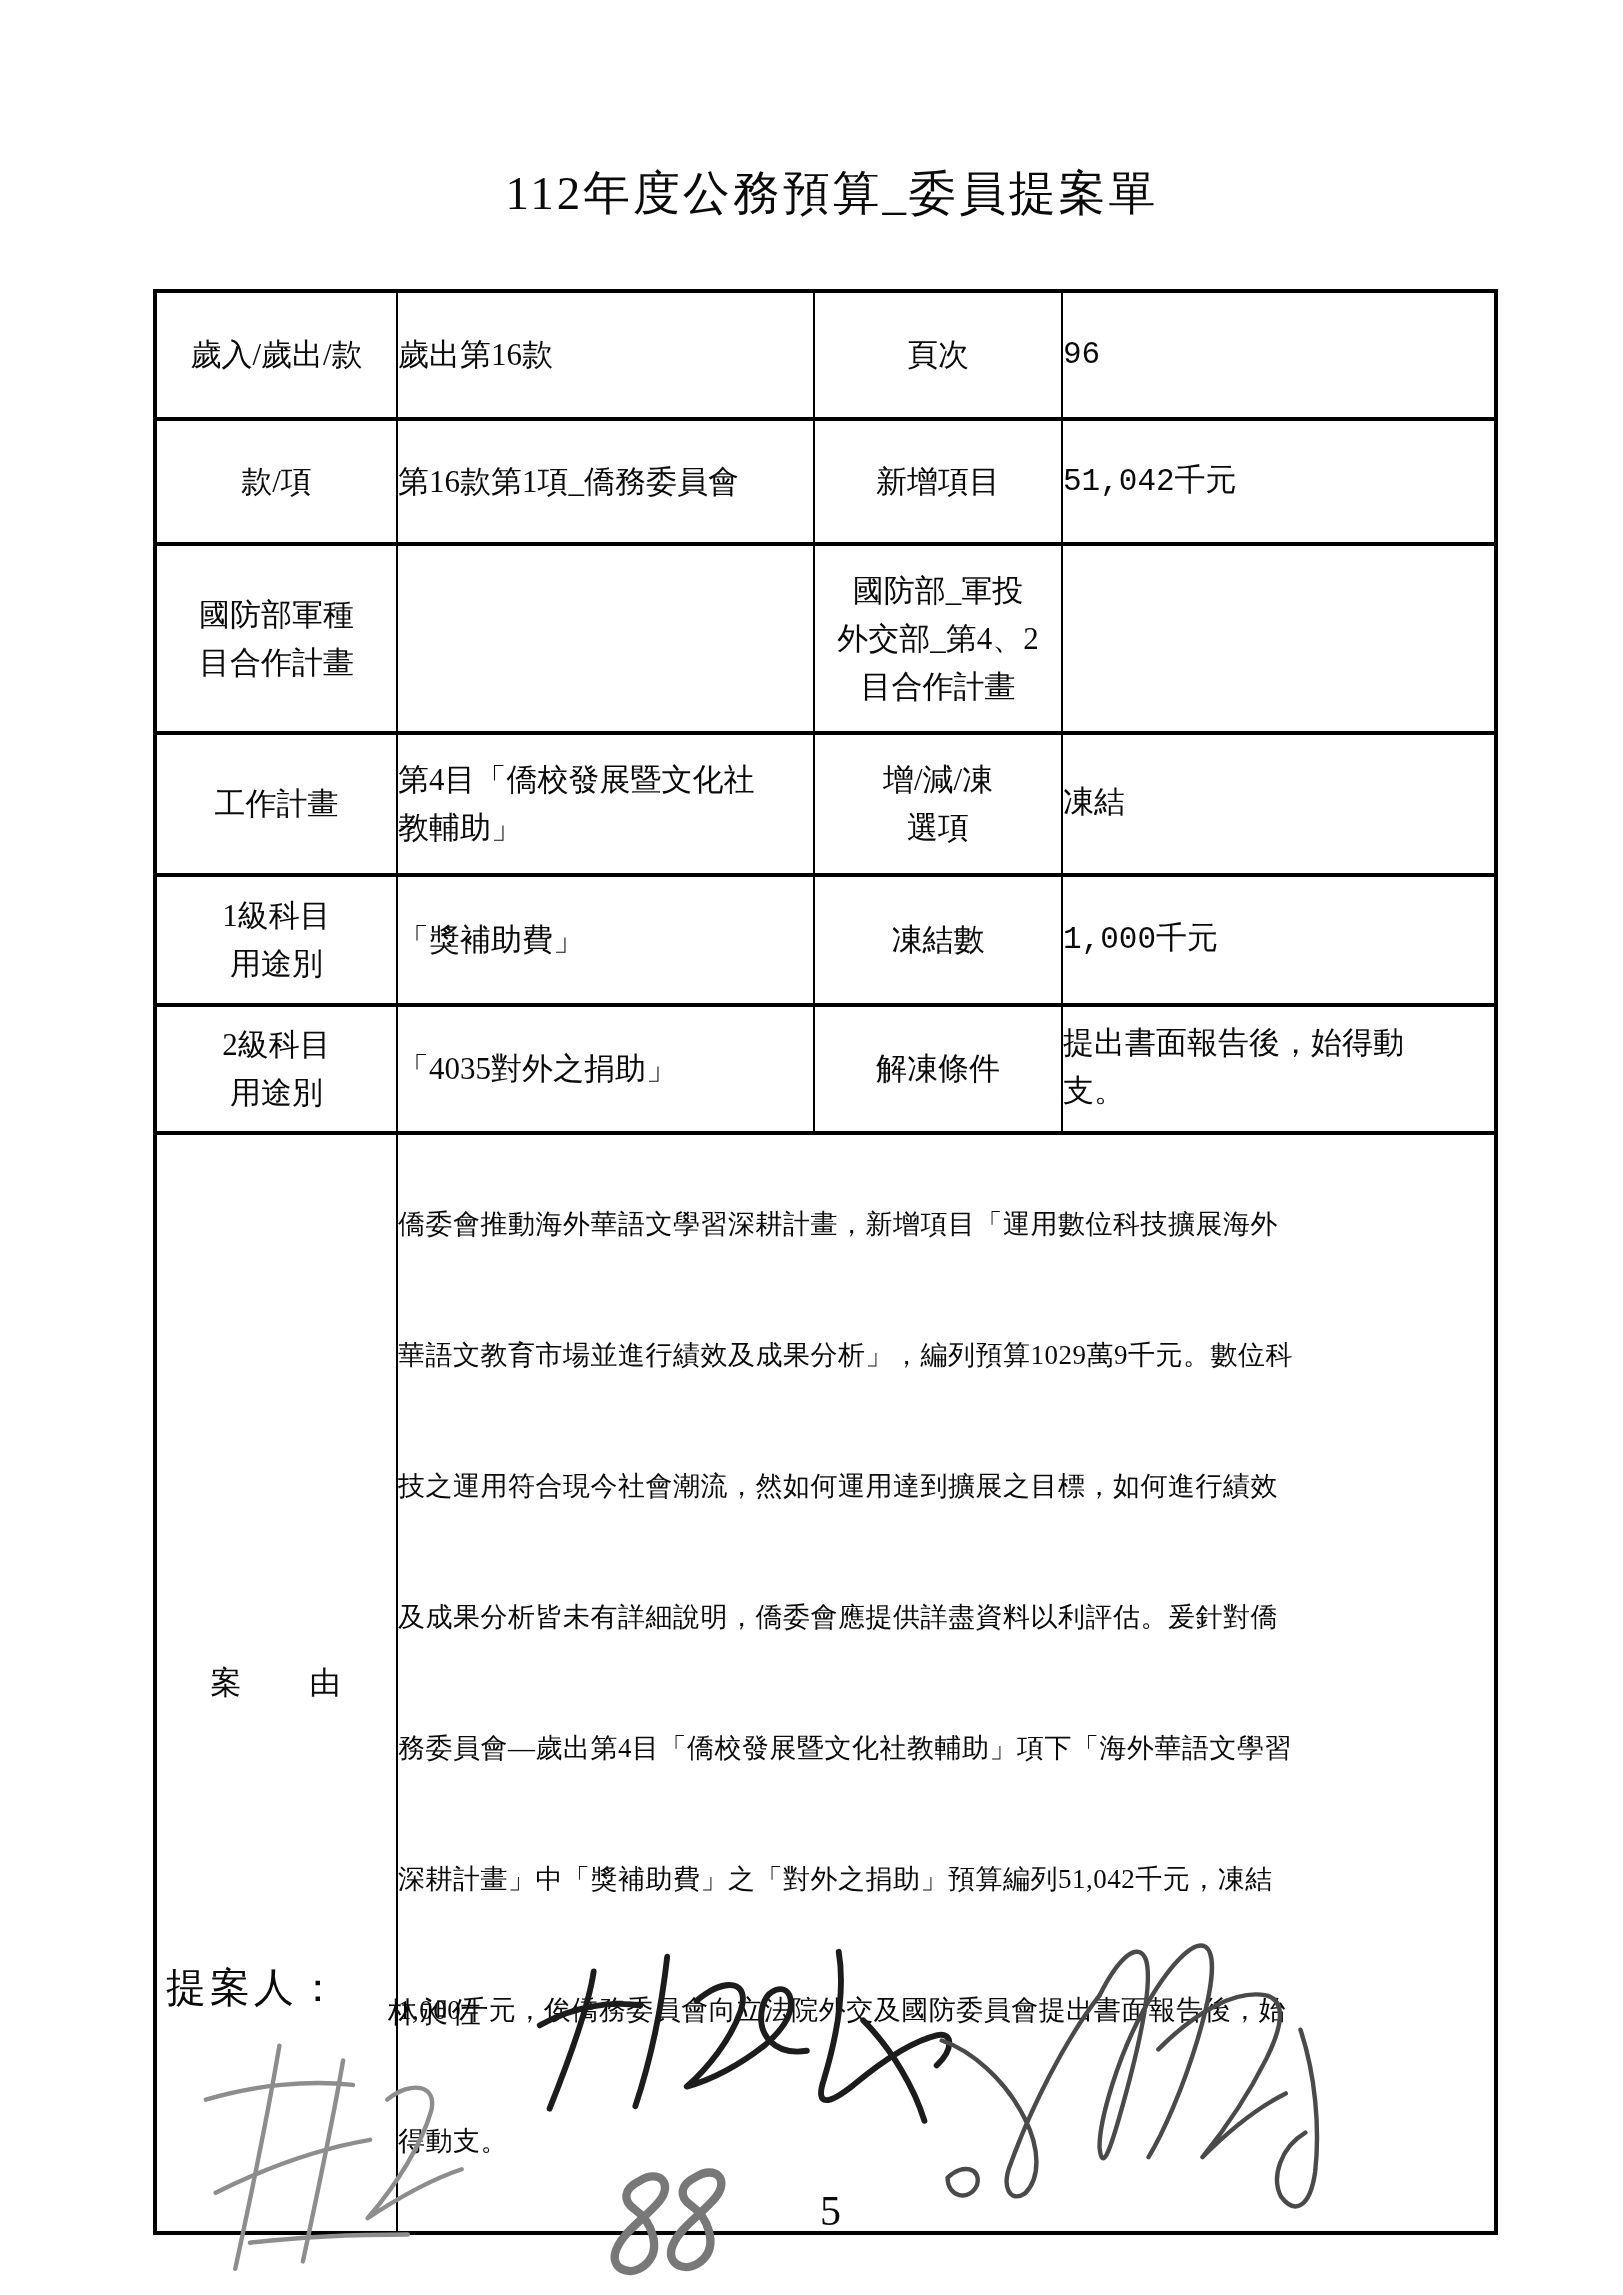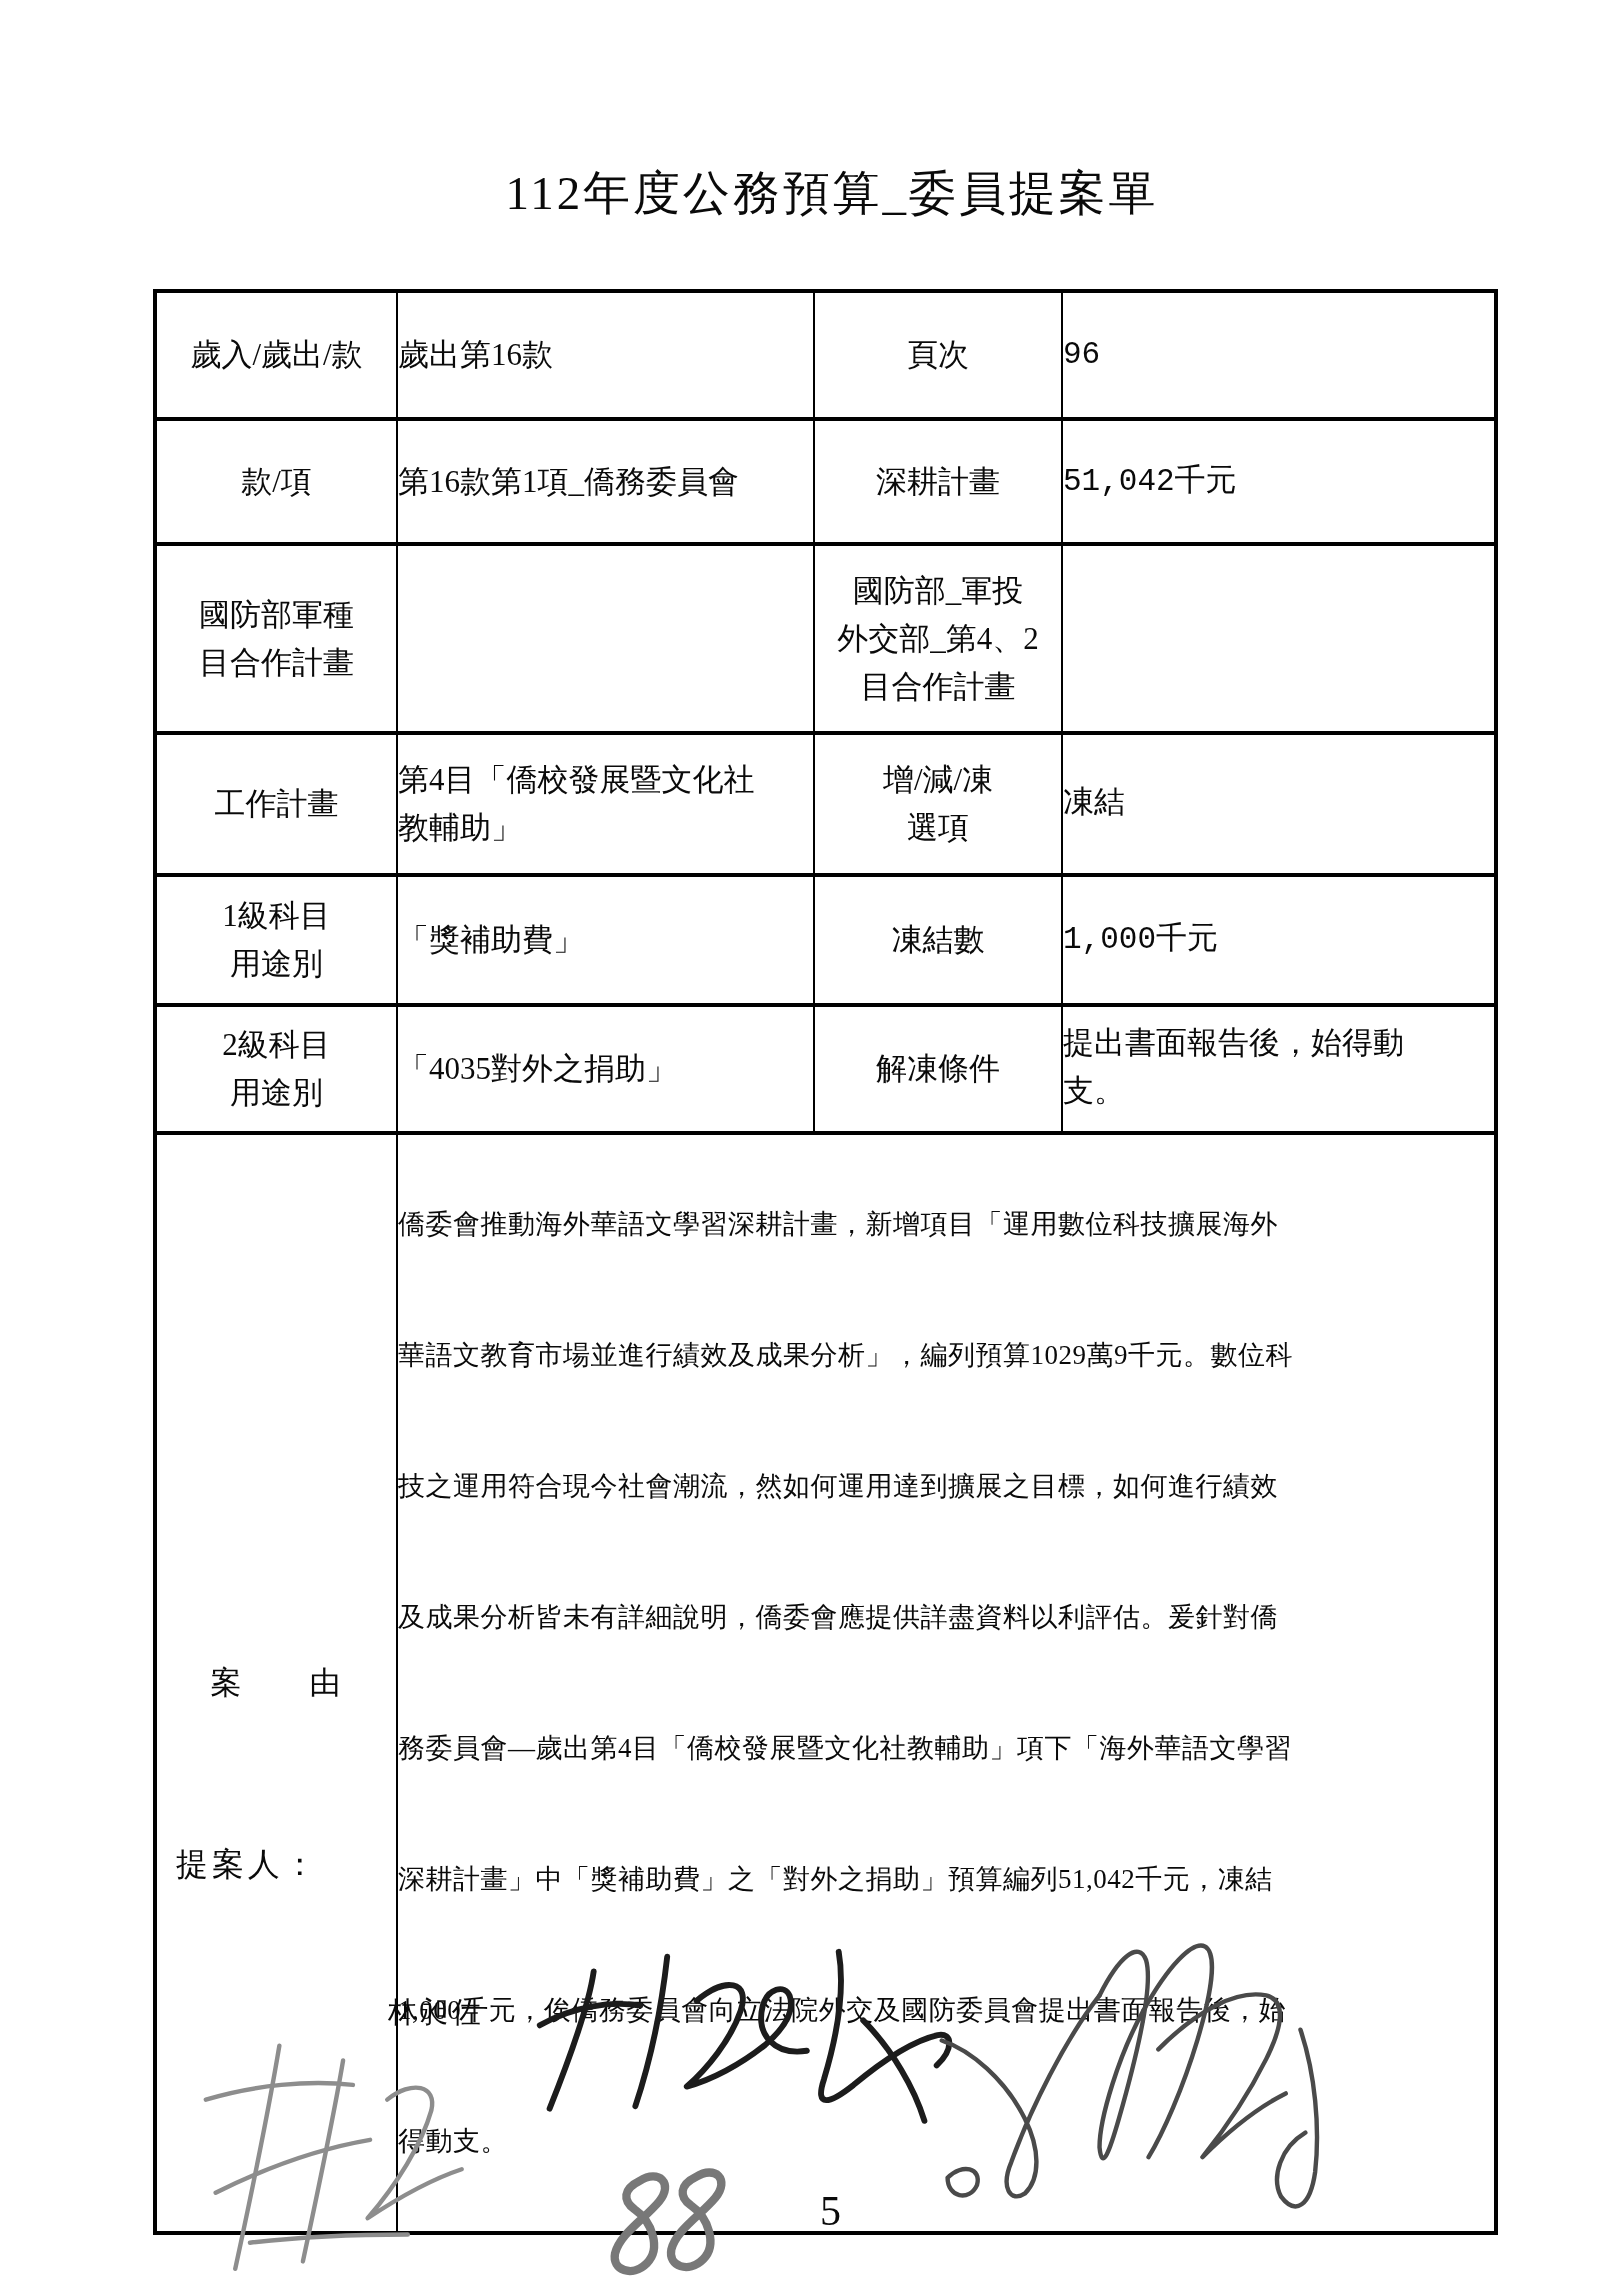--- a/index.html
+++ b/index.html
@@ -44,21 +44,21 @@
   td.val2{text-align:left;padding-left:10.8px;font-family:Liberation Mono, monospace;}
   td.case-label{text-align:center;font-size:32px;letter-spacing:2px;}
   td.case-body{vertical-align:top;padding:13.7px 9.8px 0 12.8px;}
   .case-line{
     font-size:27px;
     line-height:83px;
     height:83px;
     white-space:nowrap;
     letter-spacing:0.5px;
   }
-  .proposer-label{position:absolute;left:166px;top:1843px;font-size:32px;letter-spacing:3.9px;margin-left:10px;}
+  .proposer-label{position:absolute;left:166px;top:1960px;font-size:40px;letter-spacing:3.9px;}
   .proposer-name{position:absolute;left:388px;top:1961px;font-size:29px;letter-spacing:2.9px;margin-top:32px;}
   .page-number{position:absolute;left:820px;top:2187px;font-size:42px;}
   .sig{position:absolute;}
   .sig path{fill:none;stroke-linecap:round;stroke-linejoin:round;}
 </style>
 </head>
 <body>
 
 <div class="page">
 
@@ -74,21 +74,21 @@
     <tbody>
         <tr style="height:128px">
       <td class="lab">歲入/歲出/款</td>
       <td class="val">歲出第16款</td>
       <td class="lab">頁次</td>
       <td class="val2">96</td>
     </tr>
     <tr style="height:125px">
       <td class="lab">款/項</td>
       <td class="val">第16款第1項_僑務委員會</td>
-      <td class="lab">深耕計畫</td>
+      <td class="lab">新增項目</td>
       <td class="val2">51,042千元</td>
     </tr>
     <tr style="height:189px">
       <td class="lab">國防部軍種
 目合作計畫</td>
       <td class="val"></td>
       <td class="lab">國防部_軍投
 外交部_第4、2
 目合作計畫</td>
       <td class="val2"></td>

